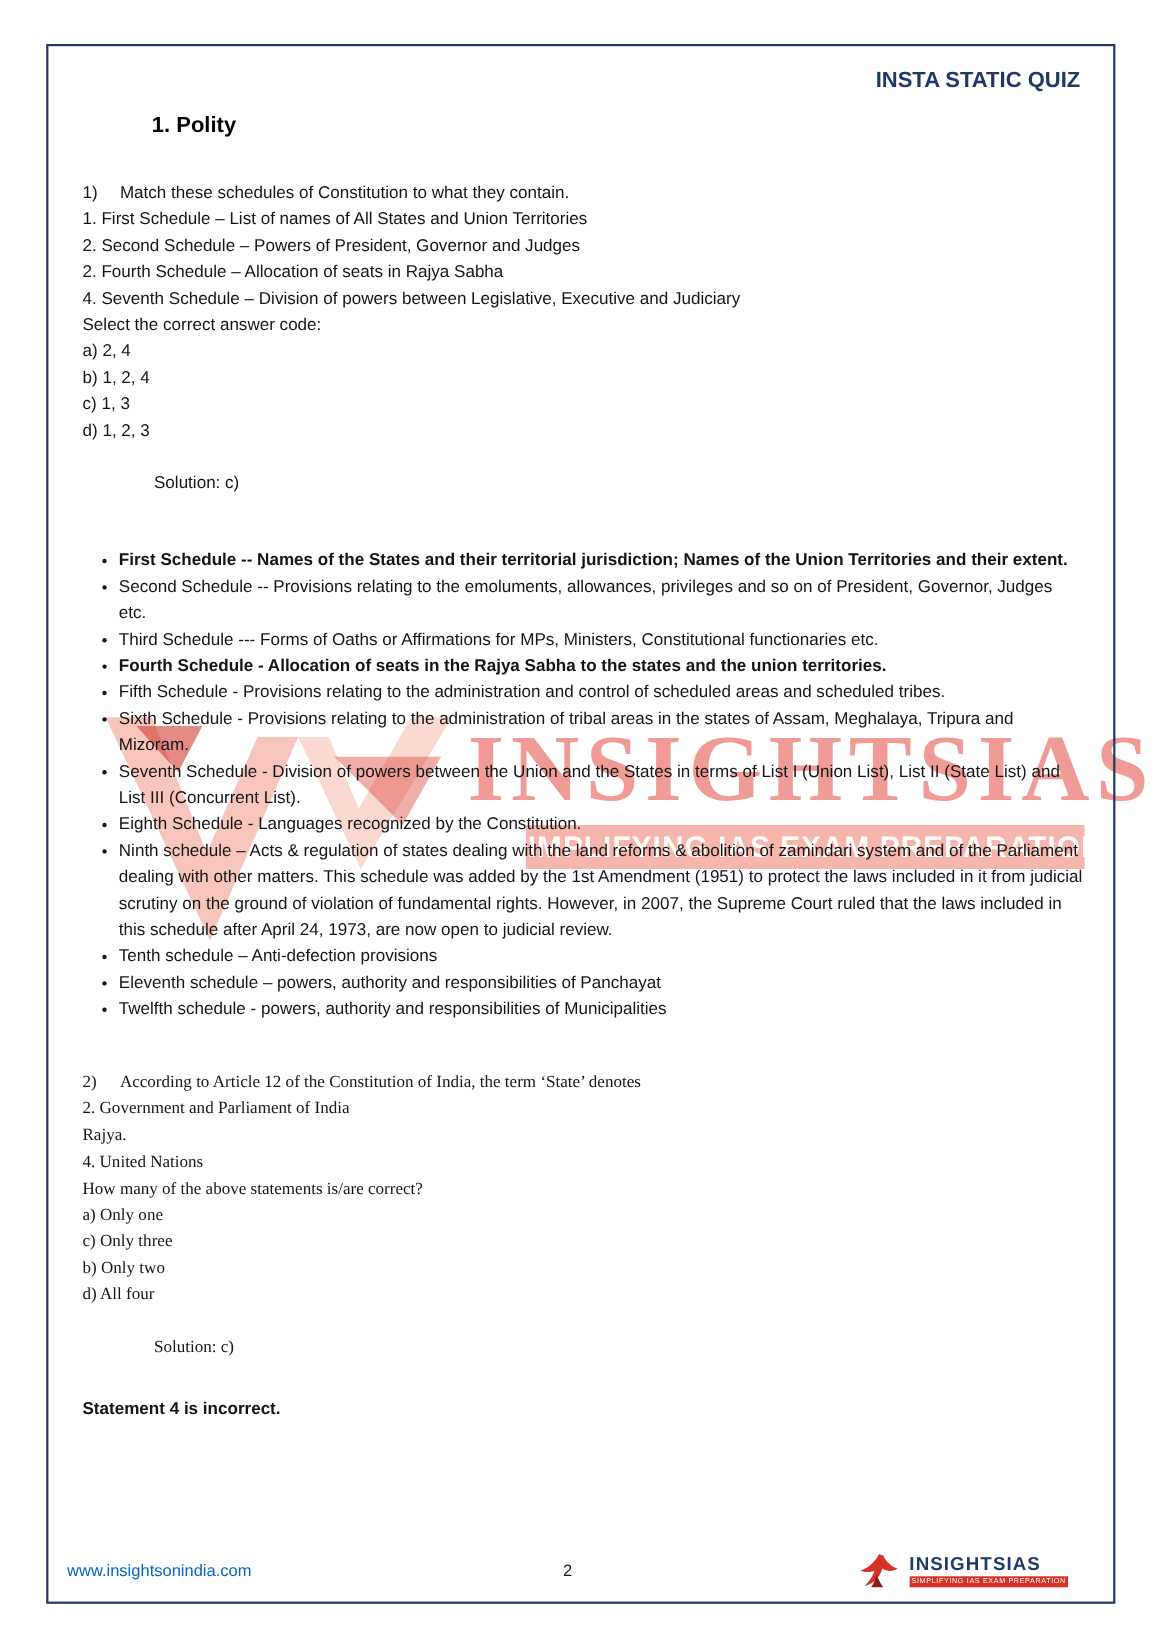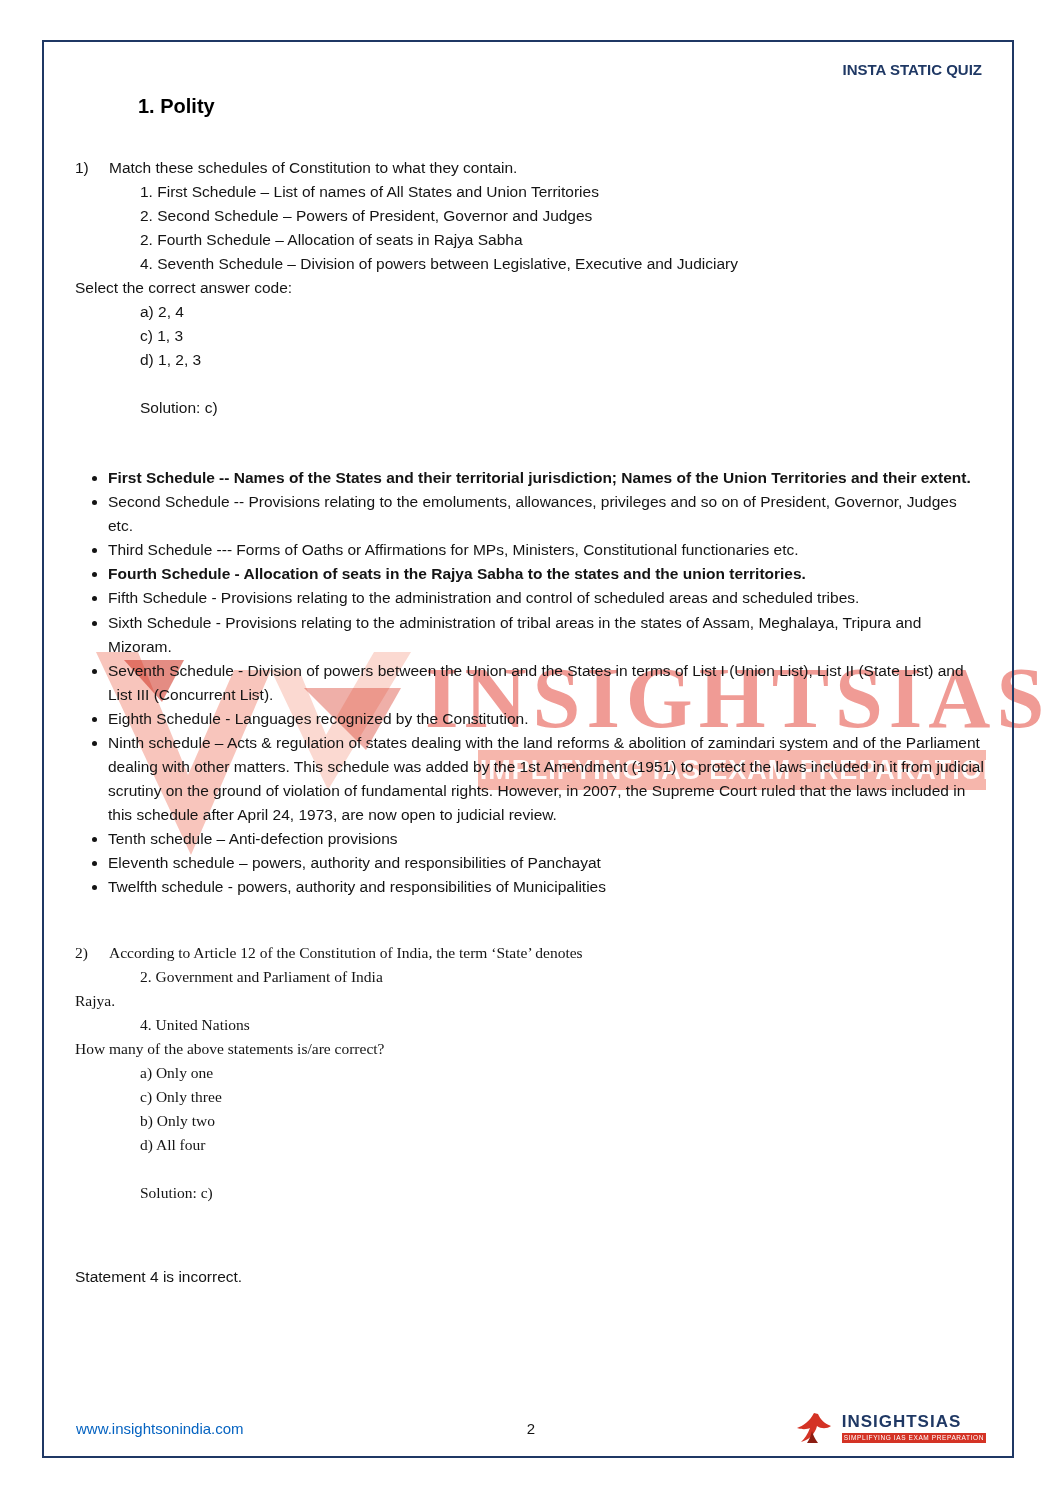--- a/index.html
+++ b/index.html
@@ -36,41 +36,41 @@
   .wm-banner span{
     color:rgba(255,255,255,0.95);
     font-size:27px;font-weight:bold;letter-spacing:1px;white-space:nowrap;
   }
   
   .content{
     position:absolute;left:75px;top:58px;width:910px;z-index:1;
     font-size:15.5px;line-height:1.55;
   }
   .doc-header{
-    text-align:right;font-weight:bold;color:#1f3864;font-size:15px;
+    text-align:right;font-weight:bold;color:#1f3864;font-size:20px;
     padding-right:3px;margin-bottom:6px;
   }
   h1.title{
     font-size:20px;font-weight:bold;color:#000;
     margin:10px 0 34px 63px;
   }
   p{margin:0;}
   .qhead .qnum{display:inline-block;width:34px;}
-  .indent{margin-left:65px;}
+  .indent{}
   .solution{margin:24px 0 0 65px;}
   ul.bullets{
     margin:46px 0 0 0;padding-left:33px;list-style:disc;
   }
   ul.bullets li{margin:0;padding-left:0;}
   .b{font-weight:bold;}
   .q2{margin-top:42px;font-family:Liberation Serif, serif;}
-  .note{margin-top:60px;}
+  .note{margin-top:32px;font-weight:bold;}
   
   .footer{
-    position:absolute;left:76px;bottom:50px;width:910px;z-index:2;
+    position:absolute;left:61px;bottom:50px;width:910px;z-index:2;
     display:flex;align-items:center;justify-content:space-between;
     font-size:15px;
   }
   .footer .url{color:#0563c1;text-decoration:none;cursor:pointer;}
   .footer .pageno{position:absolute;left:0;right:0;text-align:center;pointer-events:none;}
   .brand{display:flex;align-items:center;gap:8px;}
   .brand-txt{display:flex;flex-direction:column;line-height:1;}
   .brand-name{font-weight:bold;color:#1f3864;font-size:17px;letter-spacing:1px;}
   .brand-bar{
     margin-top:3px;background:#d43325;color:#fff;
@@ -105,20 +105,21 @@
     <h1 class="title">1. Polity</h1>
 
     <div>
       <p class="qhead"><span class="qnum">1)</span><span>Match these schedules of Constitution to what they contain.</span></p>
       <p class="indent">1. First Schedule – List of names of All States and Union Territories</p>
       <p class="indent">2. Second Schedule – Powers of President, Governor and Judges</p>
       <p class="indent">2. Fourth Schedule – Allocation of seats in Rajya Sabha</p>
       <p class="indent">4. Seventh Schedule – Division of powers between Legislative, Executive and Judiciary</p>
       <p>Select the correct answer code:</p>
       <p class="indent">a) 2, 4</p>
+      <p class="indent">b) 1, 2, 4</p>
       <p class="indent">c) 1, 3</p>
       <p class="indent">d) 1, 2, 3</p>
       <p class="solution">Solution: c)</p>
     </div>
 
     <ul class="bullets">
       <li class="b">First Schedule -- Names of the States and their territorial jurisdiction; Names of the Union Territories and their extent.</li>
       <li>Second Schedule -- Provisions relating to the emoluments, allowances, privileges and so on of President, Governor, Judges etc.</li>
       <li>Third Schedule --- Forms of Oaths or Affirmations for MPs, Ministers, Constitutional functionaries etc.</li>
       <li class="b">Fourth Schedule - Allocation of seats in the Rajya Sabha to the states and the union territories.</li>

